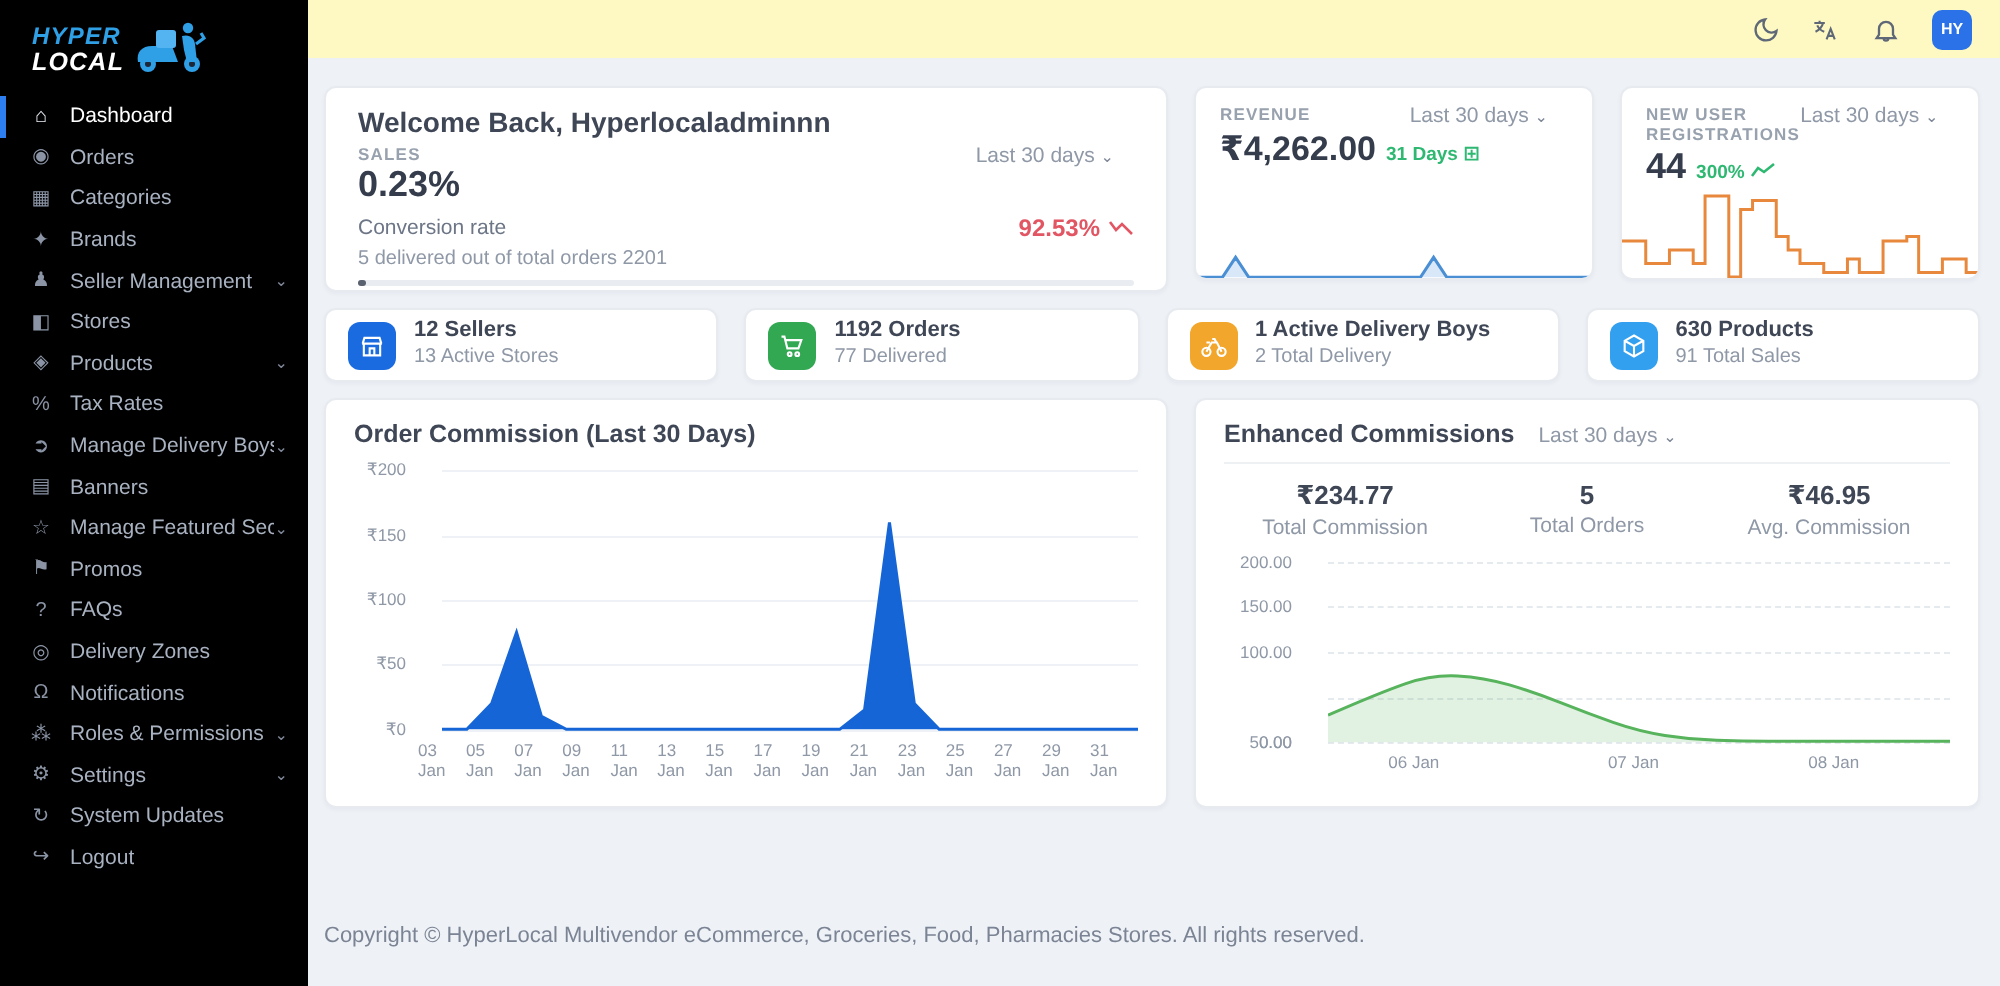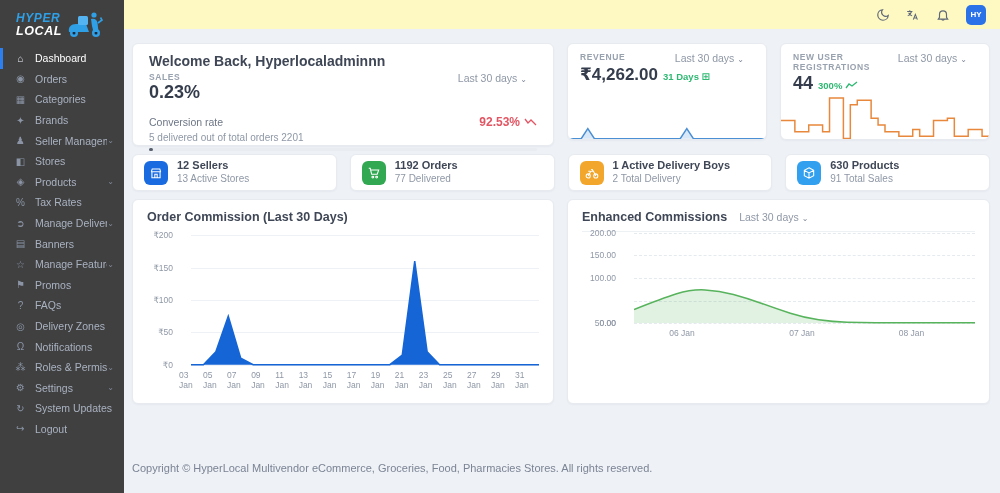--- a/index.html
+++ b/index.html
@@ -1,20 +1,20 @@
 <!DOCTYPE html>
 <html><head>
 <meta charset="utf-8">
 <style>
   *{box-sizing:border-box;margin:0;padding:0}
   html,body{width:1000px;height:493px;overflow:hidden}
   body{font-family:"Liberation Sans","DejaVu Sans",sans-serif;background:#eef1f6;color:#3e4655;font-size:11px}
   .app{display:flex;width:1000px;height:493px}
   
-  .sidebar{width:124px;flex-shrink:0;background:#404040;color:#a9b2c1;overflow:hidden}
+  .sidebar{width:154px;flex-shrink:0;background:#000000;color:#a9b2c1;overflow:hidden}
   .logo{display:flex;align-items:center;gap:3px;padding:9px 4px 7px 16px;height:48px}
   .logo-text{line-height:1.05;font-style:italic;font-weight:bold;letter-spacing:.6px}
   .logo-text .l1{font-size:12px;color:#2f9fe6}
   .logo-text .l2{font-size:12.5px;color:#ffffff}
   .mi{display:flex;align-items:center;height:20.6px;padding-left:14px;cursor:pointer;color:#a9b2c1}
   .mi.active{color:#fff;border-left:3px solid #2d7ff0;padding-left:11px}
   .mi-ico{width:13px;margin-right:8px;font-size:10px;text-align:center;color:#8a94a5;flex-shrink:0}
   .mi.active .mi-ico{color:#e8edf5}
   .mi-label{font-size:10.5px;white-space:nowrap;overflow:hidden}
   .chev{margin-left:auto;margin-right:10px;color:#7f8898;font-size:8px}
@@ -27,21 +27,21 @@
   .content{flex:1;padding:13px 10px 0 8px}
   .row{display:flex;gap:13px}
   .card{background:#fff;border:1px solid #e7ebf0;border-radius:6px;box-shadow:0 1px 2px rgba(20,30,50,.04)}
   
   .welcome{width:422px;height:103px;padding:9px 16px 6px;flex-shrink:0}
   .w-title{font-size:14px;font-weight:bold;color:#3f4756;margin-bottom:3px}
   .minihdr{font-size:8.5px;letter-spacing:.6px;color:#98a1ae;font-weight:bold}
   .bigval{font-size:18px;font-weight:bold;color:#353d4d;line-height:1.15}
   .period{font-size:10.5px;color:#8f98a6;cursor:pointer;white-space:nowrap}
   .flexbet{display:flex;justify-content:space-between;align-items:flex-start}
-  .conv-row{display:flex;justify-content:space-between;align-items:center;margin-top:12px}
+  .conv-row{display:flex;justify-content:space-between;align-items:center;margin-top:4px}
   .conv-label{font-size:10.5px;color:#6d7686}
   .conv-val{font-size:12px;color:#e25563;font-weight:bold;display:flex;align-items:center;gap:4px}
   .delivered{font-size:10px;color:#8f98a6;margin-top:3px}
   .pbar{height:3px;background:#e9edf2;border-radius:2px;margin-top:5px;position:relative}
   .pbar-fill{position:absolute;left:0;top:0;height:3px;width:4px;border-radius:2px;background:#59616f}
   .spark-card{height:97px;padding:8px 12px;position:relative;overflow:hidden}
   .revenue{width:200px;flex-shrink:0}
   .regs{flex:1}
   .valrow{display:flex;align-items:baseline;gap:5px;margin-top:1px}
   .badge-green{font-size:9.5px;color:#2eb872;font-weight:bold}
@@ -366,20 +366,34 @@
               <span>29 Jan</span>
               <span>31 Jan</span>
             </div>
         </section>
 
         <section class="card chart-card ec">
           <div class="ec-head">
             <span class="chart-title">Enhanced Commissions</span>
             <span class="period"><span>Last 30 days</span> <span class="chev"></span></span>
           </div>
+          <div class="ec-summary" id="ec-summary">
+              <div class="ec-sum-item">
+                <div class="ec-sum-val">₹234.77</div>
+                <div class="ec-sum-label">Total Commission</div>
+              </div>
+              <div class="ec-sum-item">
+                <div class="ec-sum-val">5</div>
+                <div class="ec-sum-label">Total Orders</div>
+              </div>
+              <div class="ec-sum-item">
+                <div class="ec-sum-val">₹46.95</div>
+                <div class="ec-sum-label">Avg. Commission</div>
+              </div>
+            </div>
           <div class="plot-wrap" style="margin-top:0">
             <div class="yticks" id="ec-yticks">
                 <span style="top: 1%;">200.00</span>
                 <span style="top: 25.5%;">150.00</span>
                 <span style="top: 50%;">100.00</span>
                 <span style="top: 74.5%; margin-top: 22px;">50.00</span>
                 <span style="top: 99%;">0.00</span>
               </div>
             <div class="plotarea dashed">
               <div class="gridbox">

